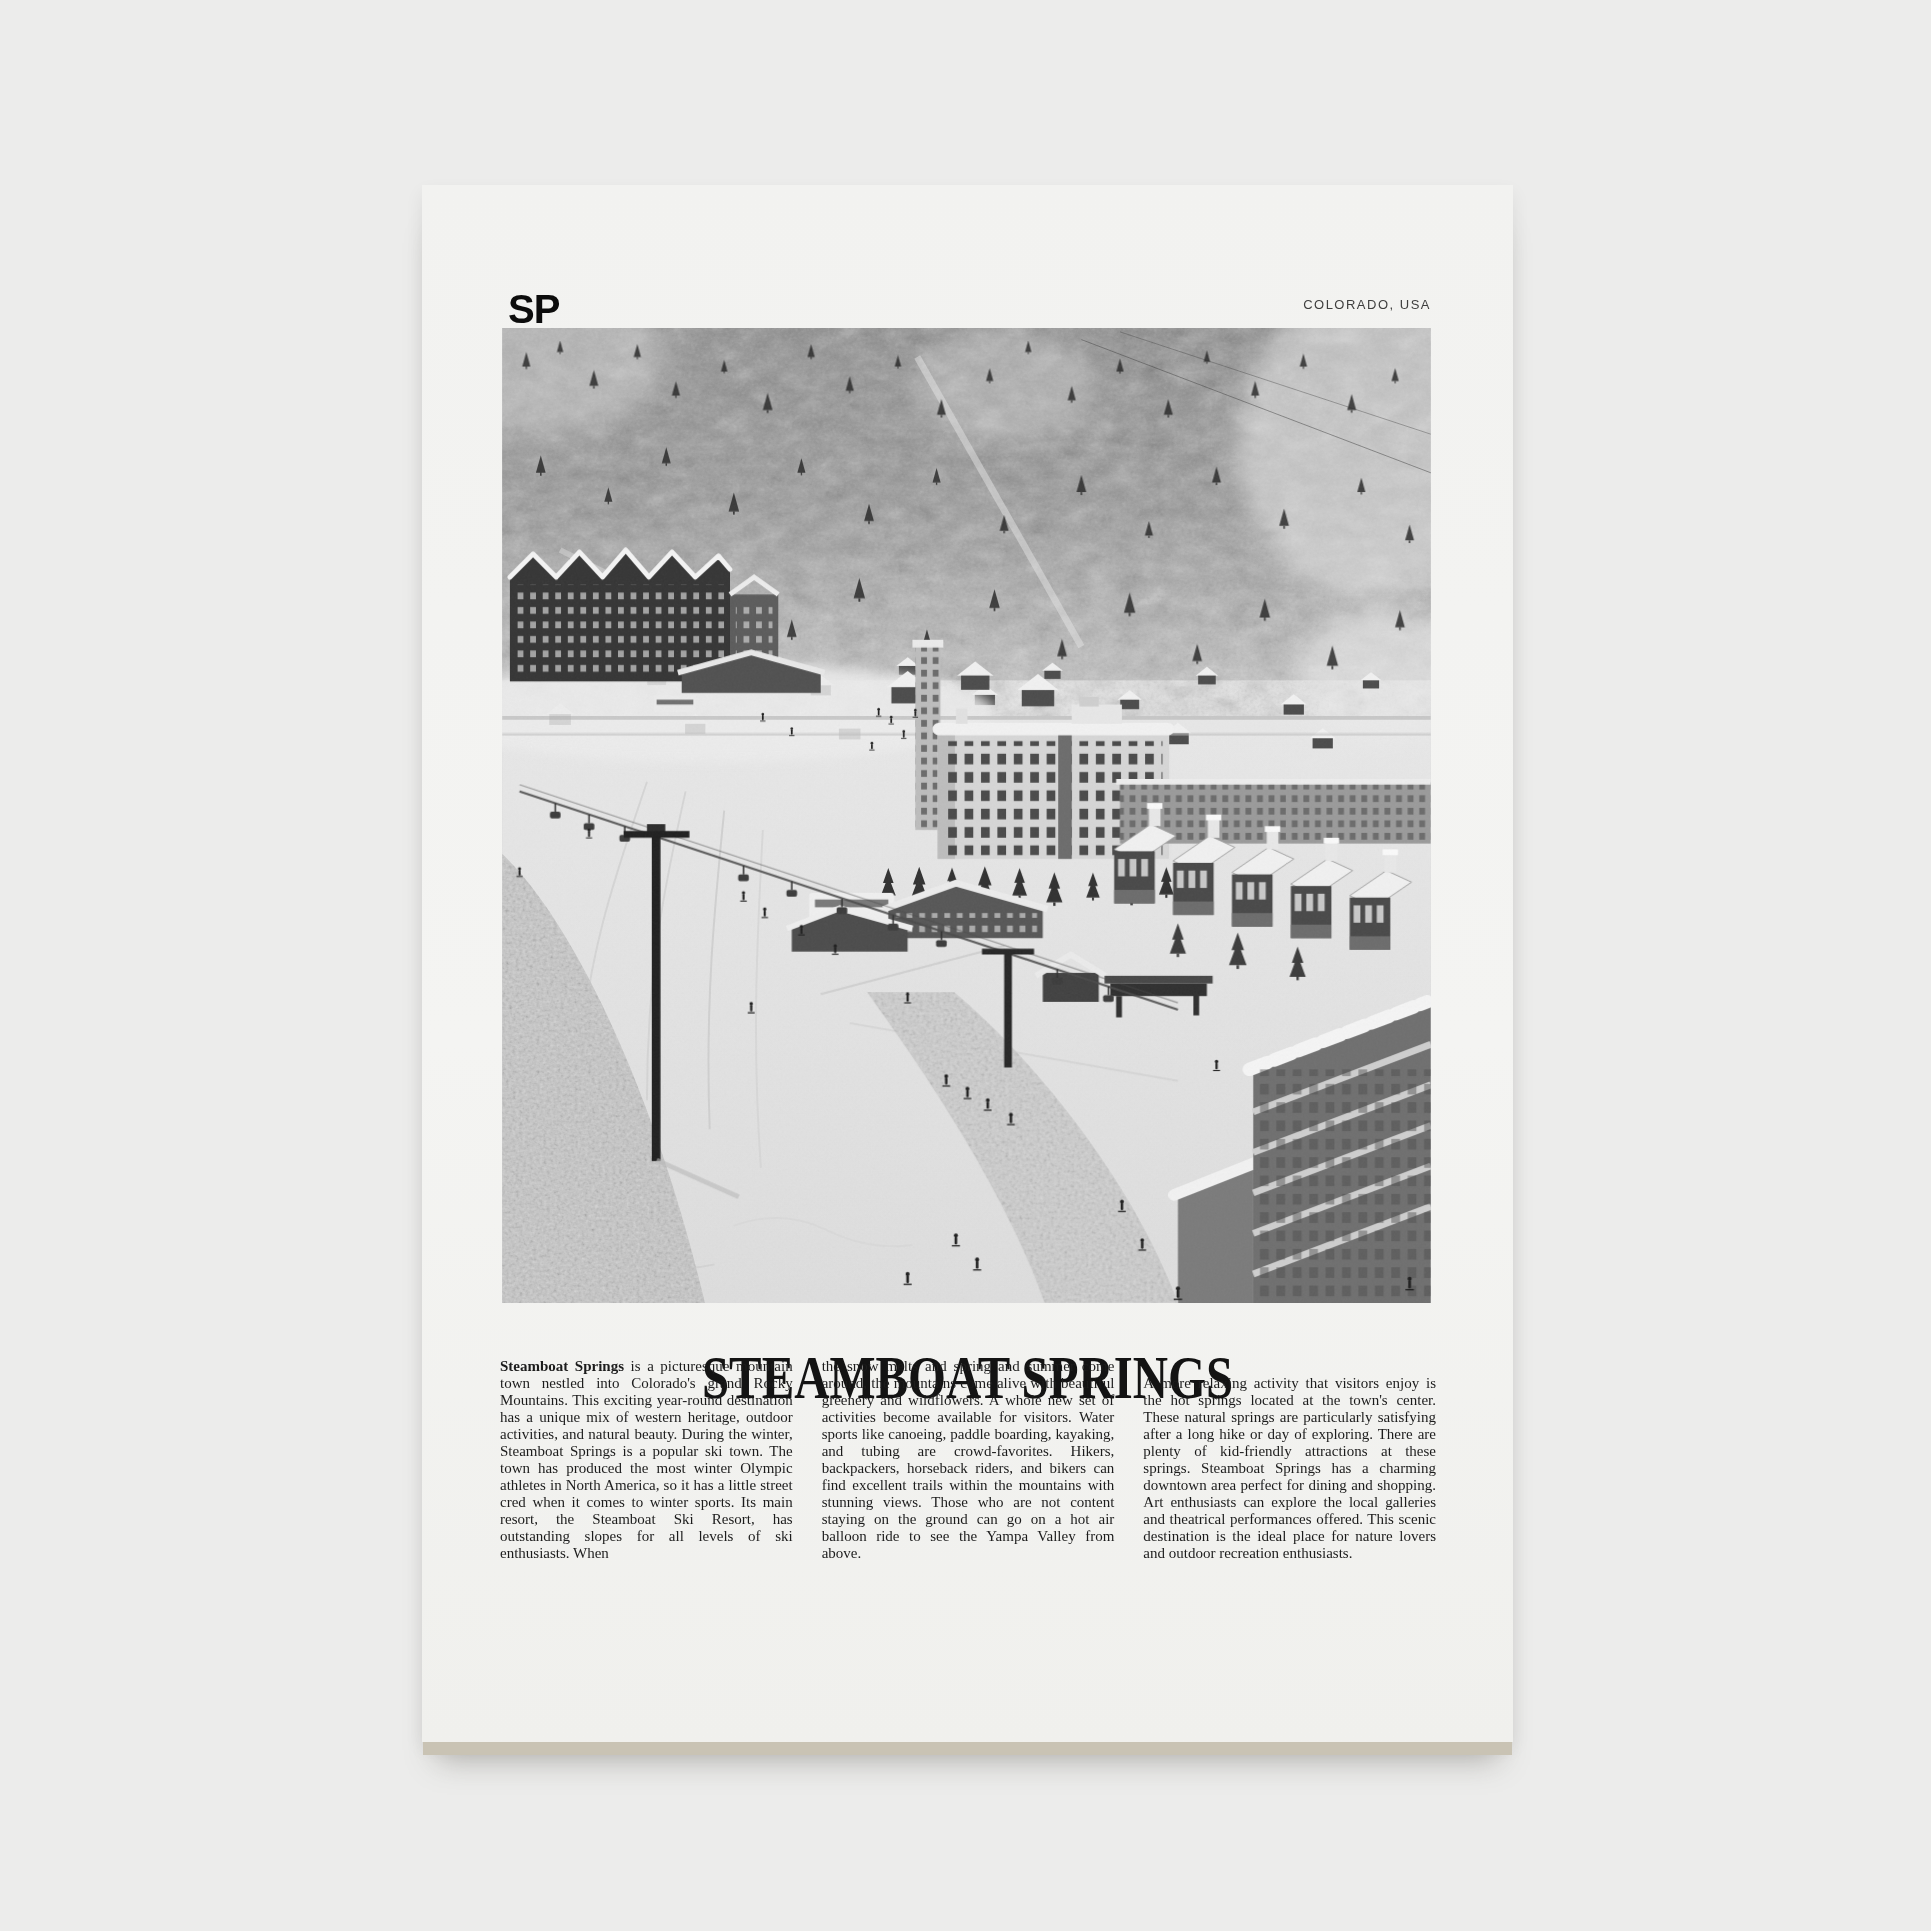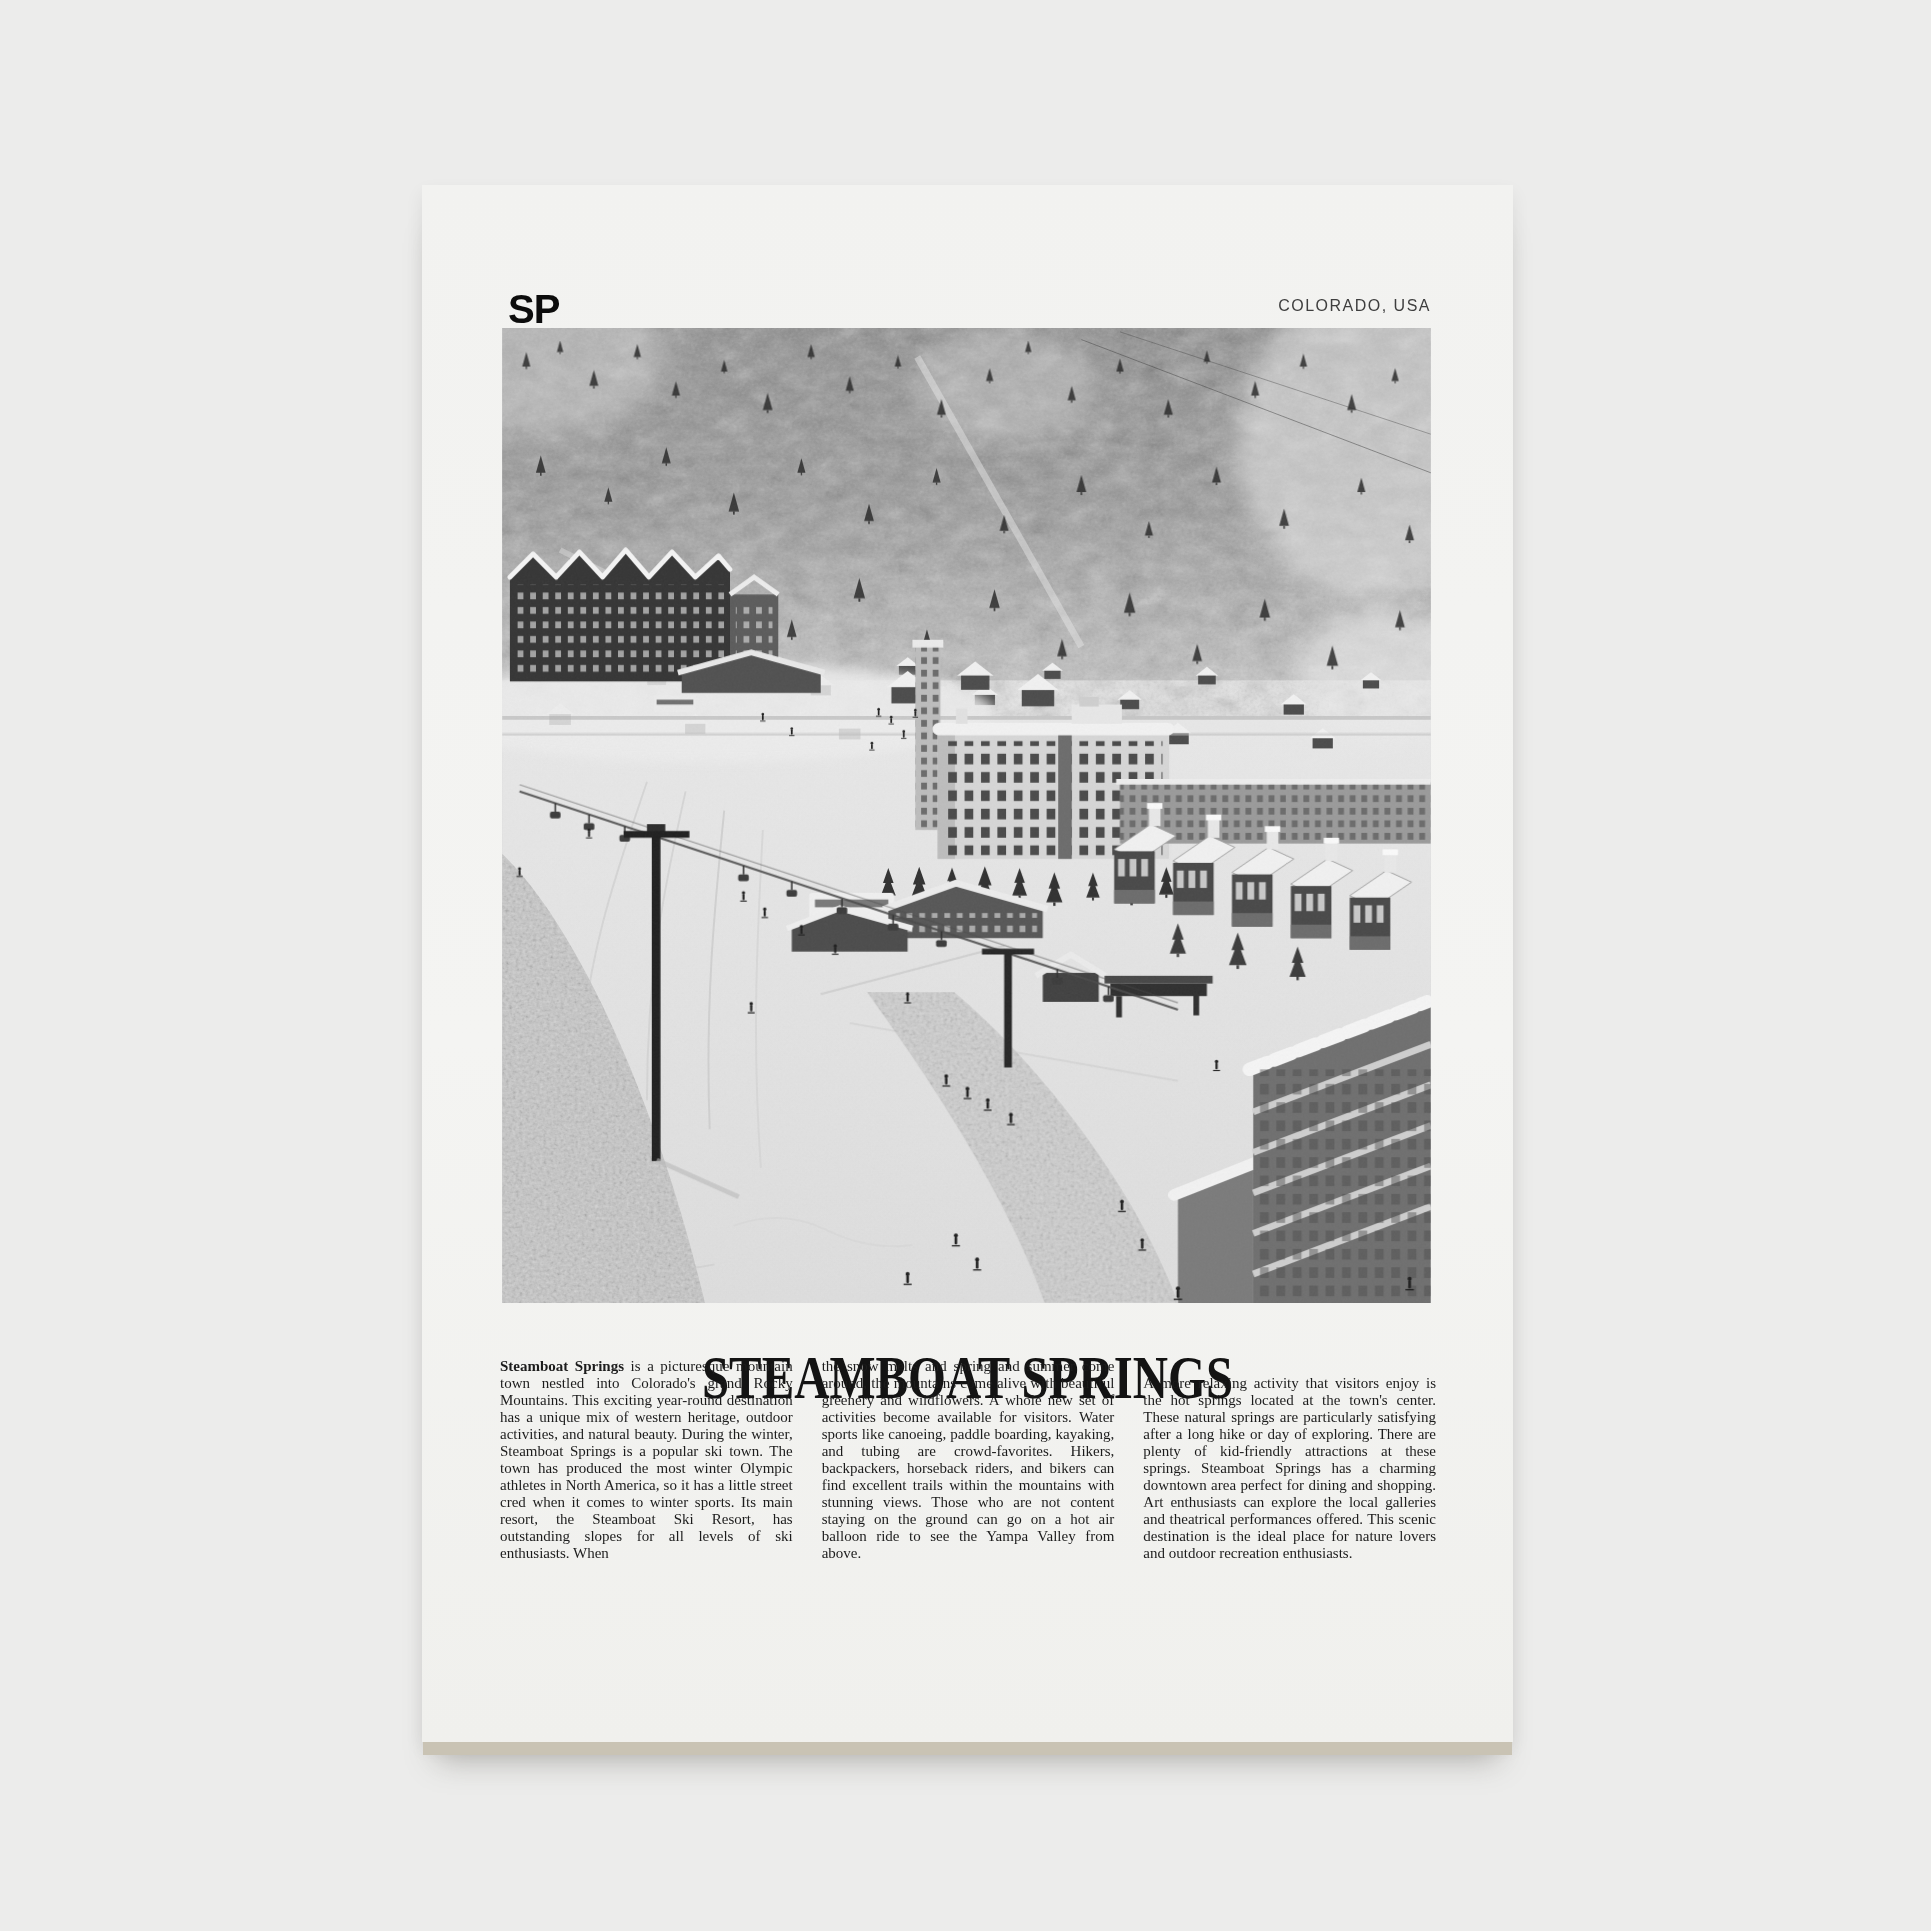--- a/index.html
+++ b/index.html
@@ -7,21 +7,21 @@
          font-family:"Liberation Serif",serif;}
   .poster{position:absolute;left:422px;top:185px;width:1091px;height:1557px;
           background:linear-gradient(180deg,#f2f2f0 0%,#f4f4f2 55%,#f0f0ed 100%);
           box-shadow:0 33px 29px -15.4px rgba(90,88,80,.40), 0 7.7px 17.4px rgba(0,0,0,.07);}
   .poster::after{content:"";position:absolute;left:1px;right:1px;bottom:-12.6px;height:12.6px;
           background:#c9c3b4;}
   .logo{position:absolute;left:82px;top:100px;margin:4px;
         font-family:"Liberation Sans",sans-serif;font-weight:800;font-size:40px;line-height:1;
         letter-spacing:-1px;color:#0c0c0c;}
   .location{position:absolute;right:82px;top:113px;margin:0;
-        font-family:"Liberation Sans",sans-serif;font-weight:400;font-size:16px;line-height:1;
+        font-family:"Liberation Sans",sans-serif;font-weight:400;font-size:13px;line-height:1;
         letter-spacing:1.5px;color:#3e3e3e;}
   .photo{position:absolute;left:80px;top:143px;width:929px;height:975px;background:#d8d8d8;
         overflow:hidden;}
   .photo svg{display:block;}
   .title{position:absolute;left:0;right:0;top:1162px;margin:0;text-align:center;
         font-family:"Liberation Serif",serif;font-weight:700;font-size:61px;line-height:1;
         color:#131313;transform:scaleX(.8);letter-spacing:0;white-space:nowrap;}
   .article{position:absolute;left:78px;top:1173px;width:936px;display:flex;gap:29px;align-items:flex-end;}
   .col{width:293px;margin:0;font-family:"Liberation Serif",serif;font-size:15px;
         line-height:17px;color:#1c1c1c;text-align:justify;}

